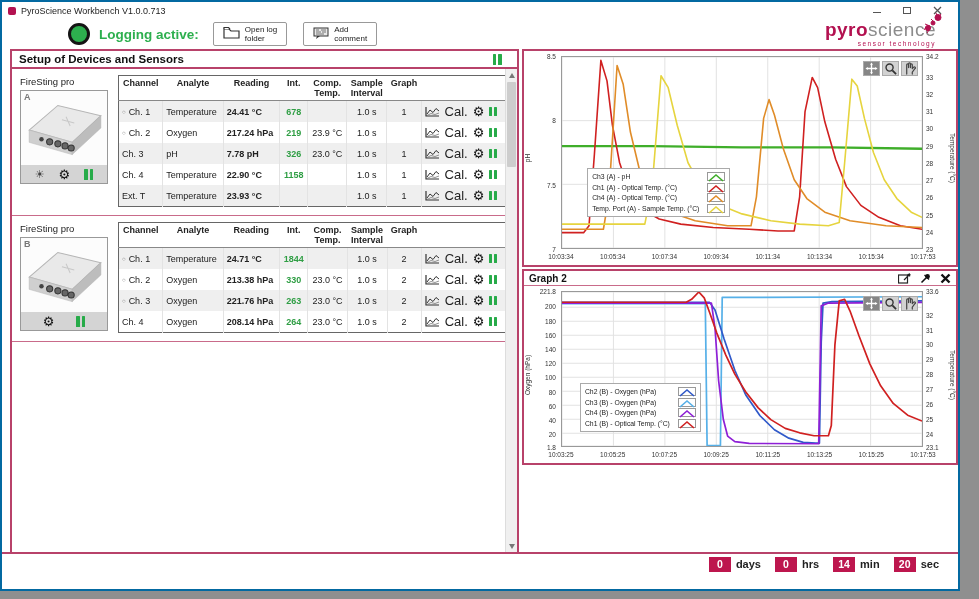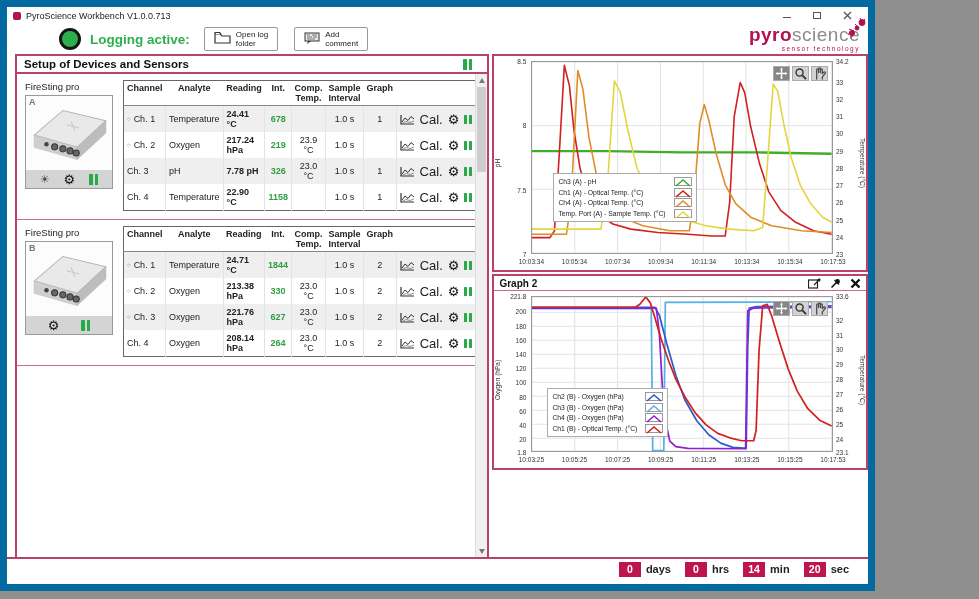--- a/index.html
+++ b/index.html
@@ -1,28 +1,28 @@
 <!DOCTYPE html>
 <html><head>
 <meta charset="utf-8">
 <style>
   * { box-sizing: border-box; margin: 0; padding: 0; }
   body { background:#8f8f8f; font-family:"Liberation Sans", sans-serif; }
-  .window { width:875px; height:591px; background:#fff; border:7px solid #0369a1; position:relative; overflow:hidden; }
+  .window { width:960px; height:591px; background:#fff; border:2px solid #0369a1; position:relative; overflow:hidden; }
 
   
   .titlebar { height:17px; display:flex; align-items:center; padding:0 6px; font-size:9px; color:#222; }
   .app-icon { width:8px; height:8px; border-radius:2px; background:#b31150; margin-right:5px; }
   .win-controls { margin-left:auto; display:flex; gap:20px; align-items:center; padding-right:10px; }
   .win-controls > span { display:inline-flex; width:10px; height:10px; align-items:center; justify-content:center; cursor:default; }
   .glyph-min { border-bottom:1.5px solid #555; width:8px; height:5px; }
   .glyph-restore { width:8px; height:7px; border:1px solid #555; }
   .menubar { height:15px; display:flex; gap:15px; padding:0 7px; font-size:9.5px; align-items:center; color:#222; }
   .menu-item { cursor:default; }
-  .toolbar { height:30px; display:flex; align-items:center; padding:0 4px; }
+  .toolbar { height:30px; display:flex; align-items:center; padding:0 18px; }
   .log-circle { width:22px; height:22px; border-radius:50%; background:#2daf4e; border:3px solid #141414; margin-left:48px; flex-shrink:0; }
   .log-text { color:#2daf4e; font-weight:bold; font-size:13.5px; margin:0 14px 0 9px; white-space:nowrap; }
   .tb-btn { display:flex; align-items:center; gap:5px; border:1px solid #999; border-radius:2px; background:#fff; padding:2px 9px; height:24px; font-size:8px; line-height:1.15; margin-right:16px; color:#222; cursor:default; }
   .tb-btn svg { flex-shrink:0; }
   .logo { margin-left:auto; text-align:right; padding-right:4px; position:relative; }
   .logo-word { font-size:19px; line-height:18px; letter-spacing:0.5px; }
   .logo-word .p1 { color:#b31150; font-weight:bold; }
   .logo-word .p2 { color:#8c8c8c; }
   .logo-tag { font-size:6.5px; color:#b31150; letter-spacing:1.5px; margin-top:1px; }
   .ant { position:absolute; right:-4px; top:-9px; }
@@ -286,20 +286,39 @@
                       <svg width="15" height="11" viewBox="0 0 15 11">
                         <path d="M1 1 V10 H14" stroke="#333" stroke-width="1.2" fill="none"></path>
                         <path d="M2 8 L5 4 L8 6.5 L11 2.5 L14 5" stroke="#333" stroke-width="1" fill="none"></path>
                         <path d="M2 9.5 L6 7.5 L10 8.5 L14 7" stroke="#777" stroke-width="0.8" fill="none"></path>
                       </svg>
                     </span><span class="act cal-label">Cal.</span><span class="act gear-glyph">⚙</span><span class="act pausebars small">
                       <i></i>
                       <i></i>
                     </span></td>
                 </tr>
+                <tr class="odd">
+                  <td class="cell-channel">Ext. T</td>
+                  <td class="cell-analyte">Temperature</td>
+                  <td class="cell-reading">23.93 °C</td>
+                  <td class="cell-int"></td>
+                  <td class="cell-comp"></td>
+                  <td class="cell-interval">1.0 s</td>
+                  <td class="cell-graph">1</td>
+                  <td class="cell-actions"><span class="act">
+                      <svg width="15" height="11" viewBox="0 0 15 11">
+                        <path d="M1 1 V10 H14" stroke="#333" stroke-width="1.2" fill="none"></path>
+                        <path d="M2 8 L5 4 L8 6.5 L11 2.5 L14 5" stroke="#333" stroke-width="1" fill="none"></path>
+                        <path d="M2 9.5 L6 7.5 L10 8.5 L14 7" stroke="#777" stroke-width="0.8" fill="none"></path>
+                      </svg>
+                    </span><span class="act cal-label">Cal.</span><span class="act gear-glyph">⚙</span><span class="act pausebars small">
+                      <i></i>
+                      <i></i>
+                    </span></td>
+                </tr>
               </tbody>
     </table>
   </div>
 
   <div class="device-group">
     <div class="device-col">
       <div class="device-name">FireSting pro</div>
       <div class="device-card">
         <span class="device-label">B</span>
         <svg class="devimg" viewBox="0 0 84 72">
@@ -374,21 +393,21 @@
                       </svg>
                     </span><span class="act cal-label">Cal.</span><span class="act gear-glyph">⚙</span><span class="act pausebars small">
                       <i></i>
                       <i></i>
                     </span></td>
                 </tr>
                 <tr class="odd">
                   <td class="cell-channel"><span class="bullet">○</span>Ch. 3</td>
                   <td class="cell-analyte">Oxygen</td>
                   <td class="cell-reading">221.76 hPa</td>
-                  <td class="cell-int">627</td>
+                  <td class="cell-int">263</td>
                   <td class="cell-comp">23.0 °C</td>
                   <td class="cell-interval">1.0 s</td>
                   <td class="cell-graph">2</td>
                   <td class="cell-actions"><span class="act">
                       <svg width="15" height="11" viewBox="0 0 15 11">
                         <path d="M1 1 V10 H14" stroke="#333" stroke-width="1.2" fill="none"></path>
                         <path d="M2 8 L5 4 L8 6.5 L11 2.5 L14 5" stroke="#333" stroke-width="1" fill="none"></path>
                         <path d="M2 9.5 L6 7.5 L10 8.5 L14 7" stroke="#777" stroke-width="0.8" fill="none"></path>
                       </svg>
                     </span><span class="act cal-label">Cal.</span><span class="act gear-glyph">⚙</span><span class="act pausebars small">

